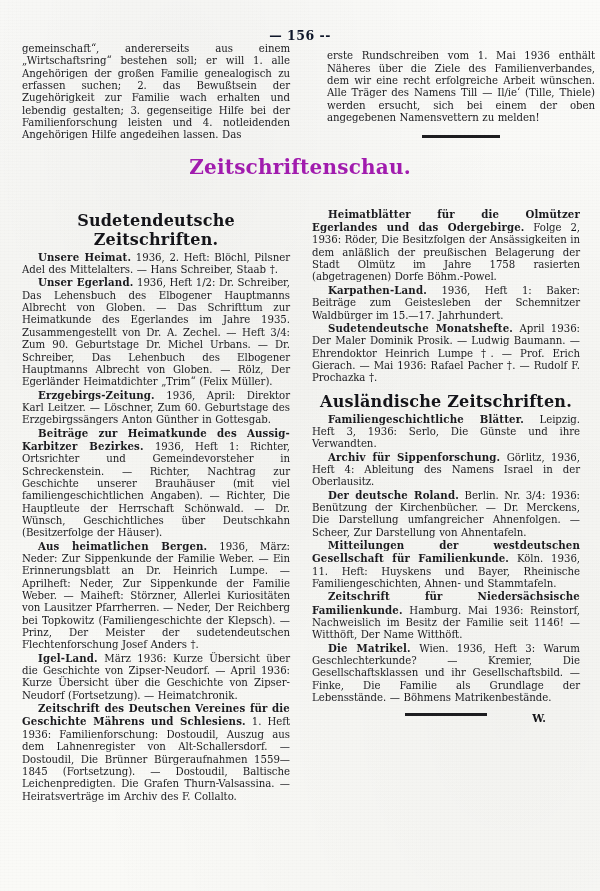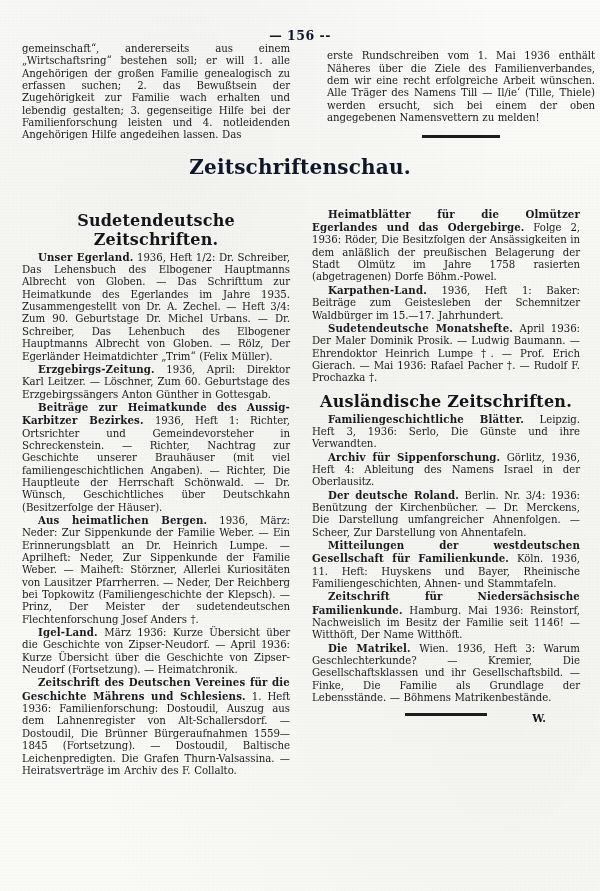--- a/index.html
+++ b/index.html
@@ -82,21 +82,21 @@
     font-weight: 700;
     letter-spacing: .15px;
   }
 
   h1.main {
     font-size: 20px;
     text-align: center;
     font-weight: 700;
     margin: 13px 0 9px 0;
     letter-spacing: .2px;
-    color: #0f172a;
+    color: #a21caf;
     font-family: "DejaVu Serif", "Liberation Serif", serif;
   }
 
   h2.sect {
     font-size: 16px;
     text-align: center;
     font-weight: 700;
     margin: 3px 0 2px 0;
     letter-spacing: .2px;
     color: #15151a;
@@ -149,20 +149,23 @@
   </div>
 
   <h1 class="main">Zeitschriftenschau.</h1>
 
   <div class="columns">
 
     <div class="col">
       <h2 class="sect">Sudetendeutsche Zeitschriften.</h2>
       <div>
         <p class="fx">
+          <span class="ttl">Unsere Heimat.</span><span> 1936, 2. Heft: Blöchl, Pilsner Adel des Mittelalters. — Hans Schreiber, Staab †.</span>
+        </p>
+        <p class="fx">
           <span class="ttl">Unser Egerland.</span><span> 1936, Heft 1/2: Dr. Schreiber, Das Lehensbuch des Elbogener Hauptmanns Albrecht von Globen. — Das Schrifttum zur Heimatkunde des Egerlandes im Jahre 1935. Zusammengestellt von Dr. A. Zechel. — Heft 3/4: Zum 90. Geburtstage Dr. Michel Urbans. — Dr. Schreiber, Das Lehenbuch des Elbogener Hauptmanns Albrecht von Globen. — Rölz, Der Egerländer Heimatdichter „Trim“ (Felix Müller).</span>
         </p>
         <p class="fx">
           <span class="ttl">Erzgebirgs-Zeitung.</span><span> 1936, April: Direktor Karl Leitzer. — Löschner, Zum 60. Geburtstage des Erzgebirgssängers Anton Günther in Gottesgab.</span>
         </p>
         <p class="fx">
           <span class="ttl">Beiträge zur Heimatkunde des Aussig-Karbitzer Bezirkes.</span><span> 1936, Heft 1: Richter, Ortsrichter und Gemeindevorsteher in Schreckenstein. — Richter, Nachtrag zur Geschichte unserer Brauhäuser (mit viel familiengeschichtlichen Angaben). — Richter, Die Hauptleute der Herrschaft Schönwald. — Dr. Wünsch, Geschichtliches über Deutschkahn (Besitzerfolge der Häuser).</span>
         </p>
         <p class="fx">
           <span class="ttl">Aus heimatlichen Bergen.</span><span> 1936, März: Neder: Zur Sippenkunde der Familie Weber. — Ein Erinnerungsblatt an Dr. Heinrich Lumpe. — Aprilheft: Neder, Zur Sippenkunde der Familie Weber. — Maiheft: Störzner, Allerlei Kuriositäten von Lausitzer Pfarrherren. — Neder, Der Reichberg bei Topkowitz (Familiengeschichte der Klepsch). — Prinz, Der Meister der sudetendeutschen Flechtenforschung Josef Anders †.</span>

